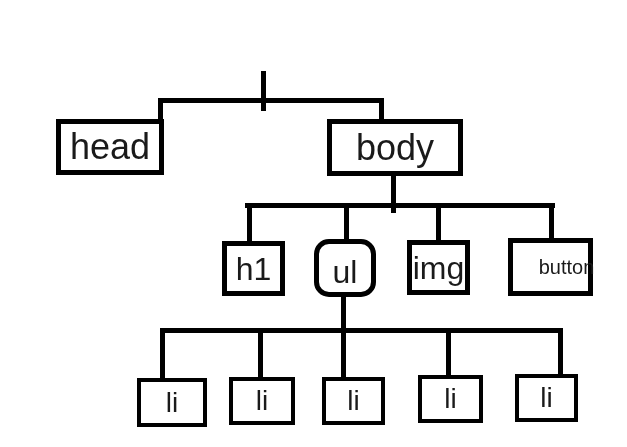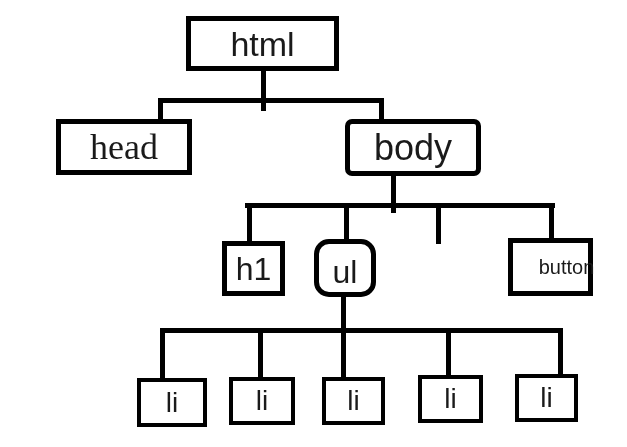--- a/index.html
+++ b/index.html
@@ -28,22 +28,22 @@
     z-index: 2;
   }
   .node.thin { border-width: 4px; }
   .line {
     position: absolute;
     background: #000000;
     z-index: 1;
   }
   
   .n-html   { left:186px; top:16px;  width:153px; height:55px; font-size:34px; }
-  .n-head   { left:56px;  top:119px; width:136px; height:56px; font-size:36px;font-family:Liberation Serif, serif; }
-  .n-body   { left:345px; top:119px; width:136px; height:57px; font-size:36px;border-radius:7px; }
+  .n-head   { left:56px;  top:119px; width:108px; height:56px; font-size:36px; }
+  .n-body   { left:327px; top:119px; width:136px; height:57px; font-size:36px; }
   .n-h1     { left:222px; top:241px; width:63px;  height:55px; font-size:32px; }
   .n-ul     { left:314px; top:239px; width:62px;  height:58px; font-size:32px; padding-top:8px;border-radius:15px; }
   .n-img    { left:407px; top:240px; width:63px;  height:55px; font-size:32px; }
   .n-button { left:508px; top:238px; width:85px;  height:58px; font-size:20px;padding-left:32px; }
   .n-li1    { left:137px; top:378px; width:70px;  height:49px; font-size:28px; }
   .n-li2    { left:229px; top:377px; width:66px;  height:48px; font-size:28px; }
   .n-li3    { left:322px; top:377px; width:63px;  height:48px; font-size:28px; }
   .n-li4    { left:418px; top:375px; width:65px;  height:48px; font-size:28px; }
   .n-li5    { left:515px; top:374px; width:63px;  height:48px; font-size:28px; }
   
@@ -83,25 +83,25 @@
   <div class="line e10"></div>
 
   <div class="line e11"></div>
   <div class="line e12"></div>
   <div class="line e13"></div>
   <div class="line e14"></div>
   <div class="line e15"></div>
   <div class="line e16"></div>
   <div class="line e17"></div>
 
-  <div class="node n-html">html</div>
   <div class="node n-head">head</div>
   <div class="node n-body">body</div>
   <div class="node n-h1">h1</div>
   <div class="node n-ul">ul</div>
+  <div class="node n-img">img</div>
   <div class="node n-button">button</div>
   <div class="node thin n-li1">li</div>
   <div class="node thin n-li2">li</div>
   <div class="node thin n-li3">li</div>
   <div class="node thin n-li4">li</div>
   <div class="node thin n-li5">li</div>
 
 </div>
 
 </body></html>

